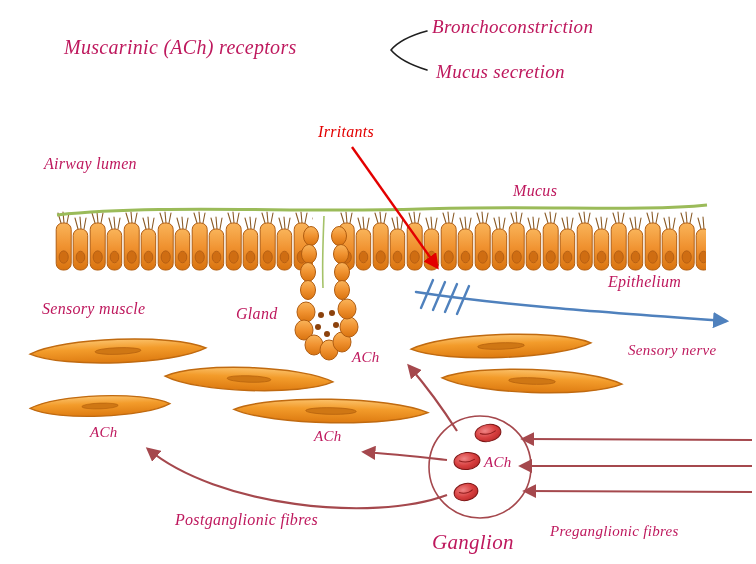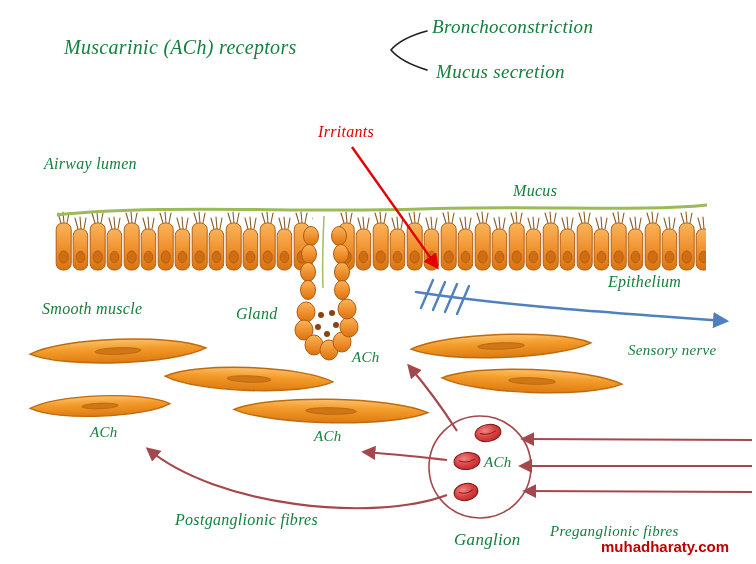--- a/index.html
+++ b/index.html
@@ -2,21 +2,21 @@
 <html><head>
 <meta charset="utf-8">
 <style>
   html,body{margin:0;padding:0;background:#fff;}
   .stage{
     position:relative;width:756px;height:564px;background:#ffffff;overflow:hidden;
     font-family:"Liberation Serif","DejaVu Serif",serif;
   }
   .stage svg{position:absolute;left:0;top:0;}
   .lbl{
-    position:absolute;white-space:nowrap;font-style:italic;color:#15803d;
+    position:absolute;white-space:nowrap;font-style:italic;color:#be185d;
     letter-spacing:.3px;line-height:1.1;
   }
   .lbl.red{color:#e30000;}
   .lbl.title{font-size:20px;}
   .lbl.effect{font-size:19px;}
   .watermark{
     position:absolute;white-space:nowrap;font-style:normal;font-weight:bold;
     font-family:"Liberation Sans","DejaVu Sans",sans-serif;color:#c00000;font-size:15px;
   }
 </style>
@@ -161,27 +161,26 @@
   </svg>
 
   <div class="lbl title" style="left:64px;top:36px;">Muscarinic (ACh) receptors</div>
   <div class="lbl effect" style="left:432px;top:17px;">Bronchoconstriction</div>
   <div class="lbl effect" style="left:436px;top:62px;">Mucus secretion</div>
 
   <div class="lbl red" style="left:318px;top:123px;font-size:16px;">Irritants</div>
   <div class="lbl" style="left:44px;top:155px;font-size:16px;">Airway lumen</div>
   <div class="lbl" style="left:493px;top:182px;font-size:16px;margin-left:20px;">Mucus</div>
   <div class="lbl" style="left:608px;top:273px;font-size:16px;">Epithelium</div>
-  <div class="lbl" style="left:42px;top:300px;font-size:16px;">Smooth muscle</div>
+  <div class="lbl" style="left:42px;top:300px;font-size:16px;">Sensory muscle</div>
   <div class="lbl" style="left:236px;top:305px;font-size:16px;">Gland</div>
   <div class="lbl" style="left:628px;top:342px;font-size:15px;">Sensory nerve</div>
 
   <div class="lbl" style="left:352px;top:349px;font-size:15px;">ACh</div>
   <div class="lbl" style="left:90px;top:424px;font-size:15px;">ACh</div>
   <div class="lbl" style="left:314px;top:428px;font-size:15px;">ACh</div>
   <div class="lbl" style="left:484px;top:454px;font-size:15px;">ACh</div>
 
   <div class="lbl" style="left:175px;top:511px;font-size:16px;">Postganglionic fibres</div>
-  <div class="lbl" style="left:454px;top:531px;font-size:17px;">Ganglion</div>
+  <div class="lbl" style="left:432px;top:531px;font-size:21px;">Ganglion</div>
   <div class="lbl" style="left:550px;top:523px;font-size:15px;font-family:Liberation Serif, serif;">Preganglionic fibres</div>
 
-  <div class="watermark" style="left:601px;top:538px;">muhadharaty.com</div>
 </div>
 
 </body></html>

